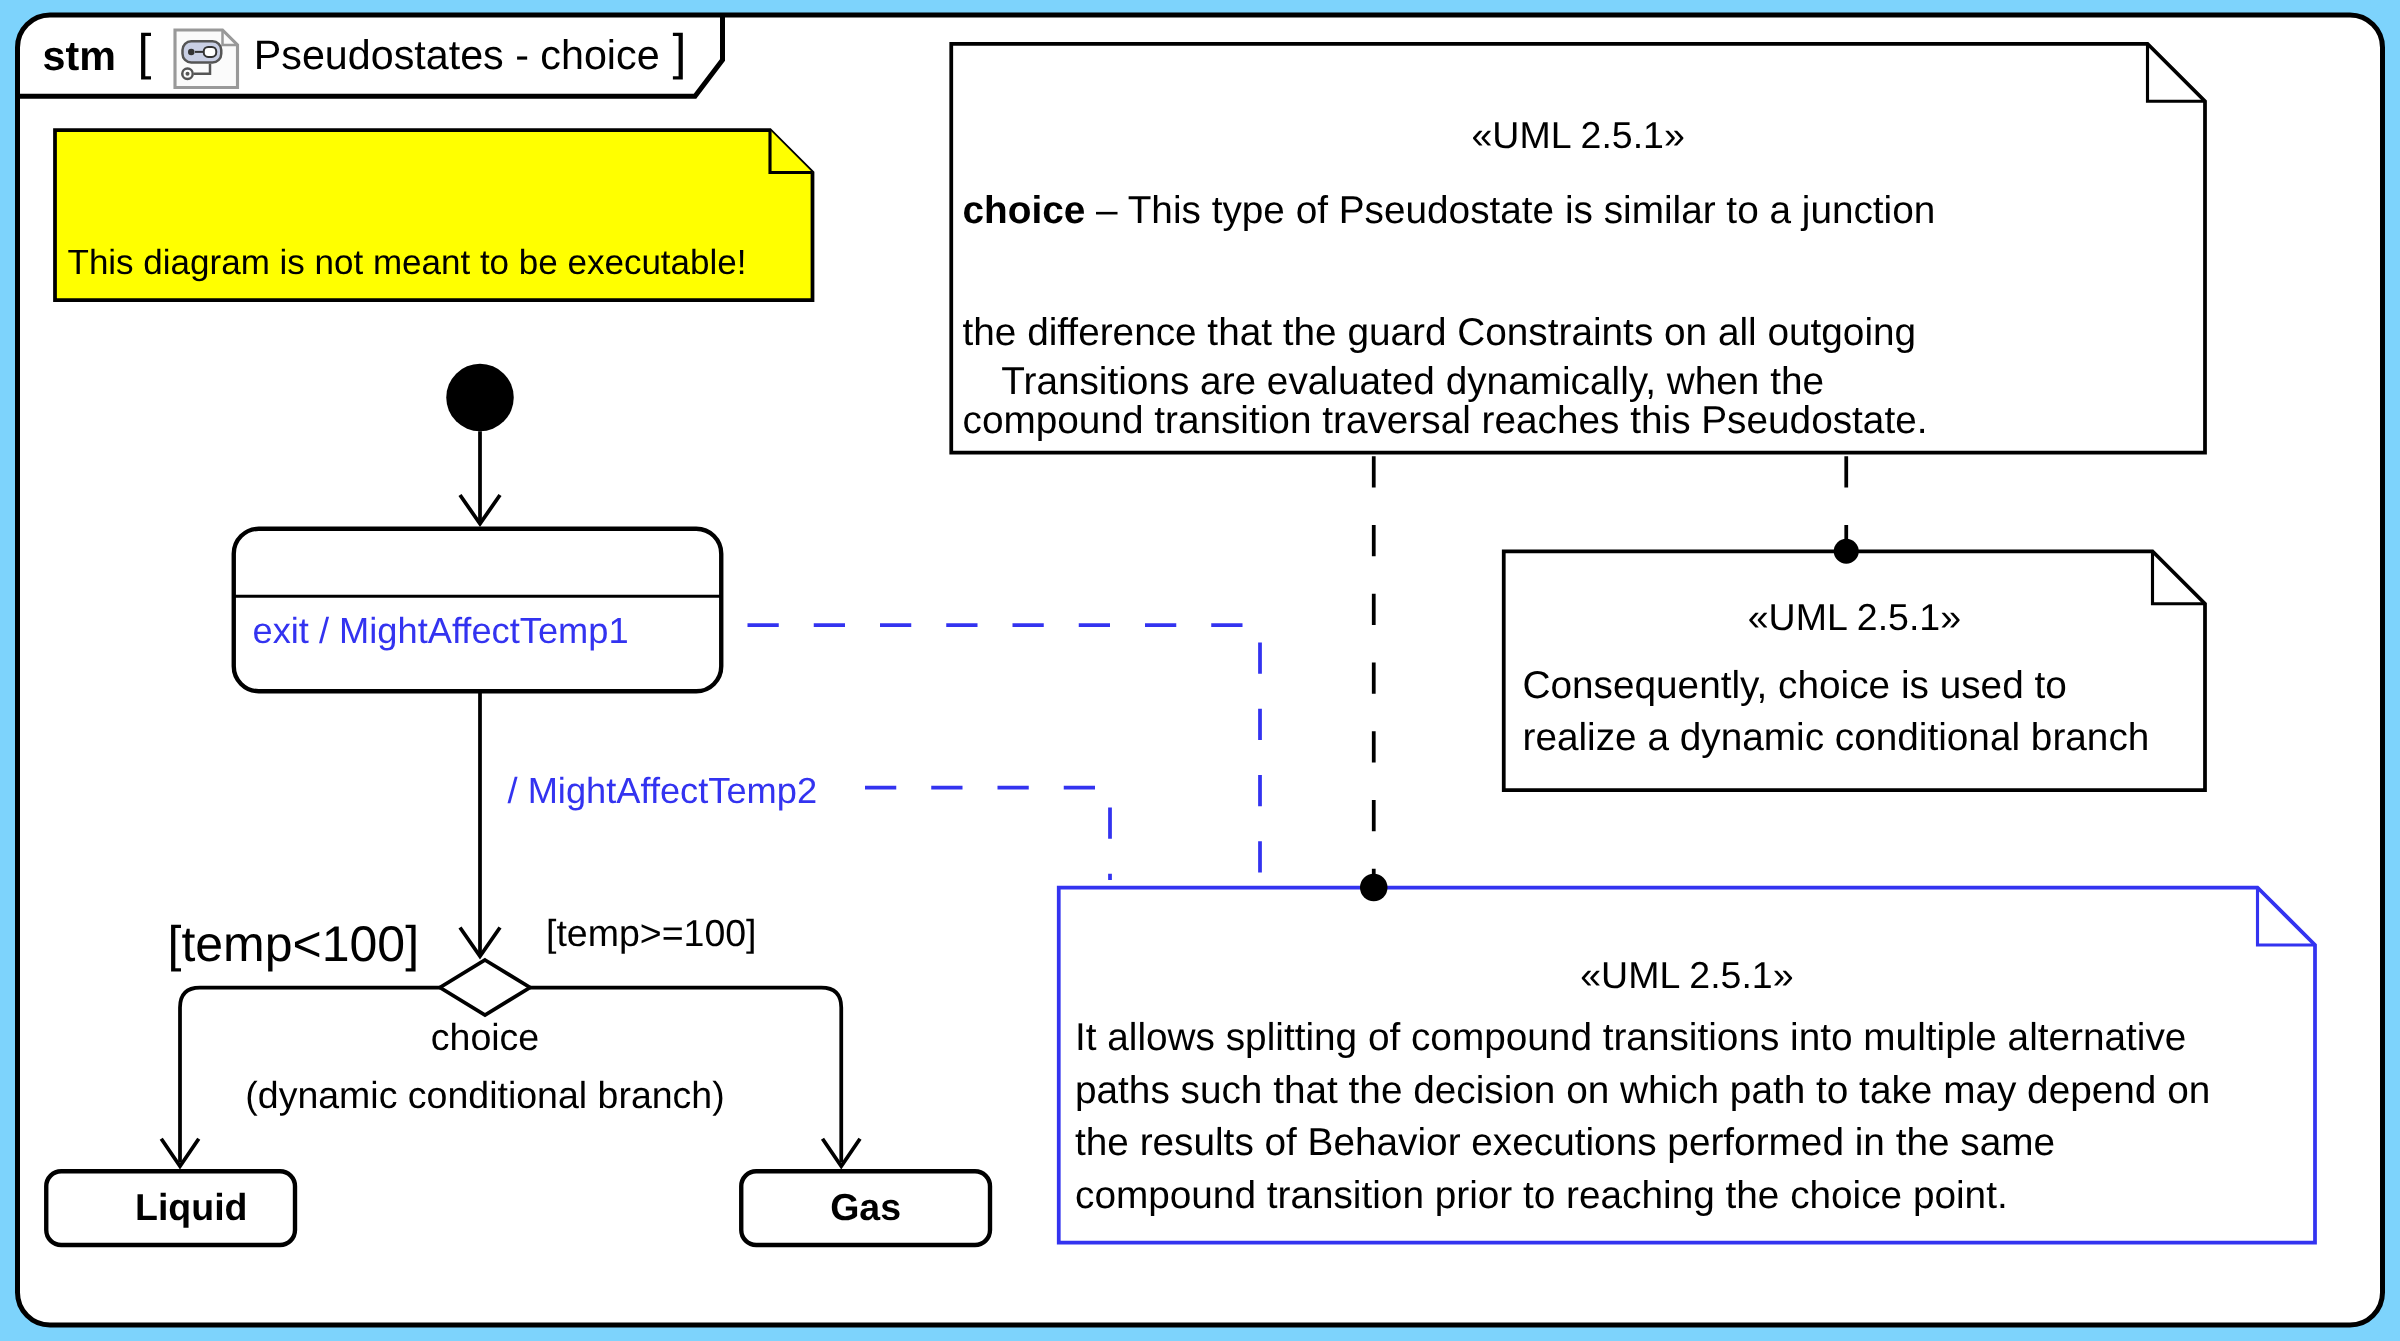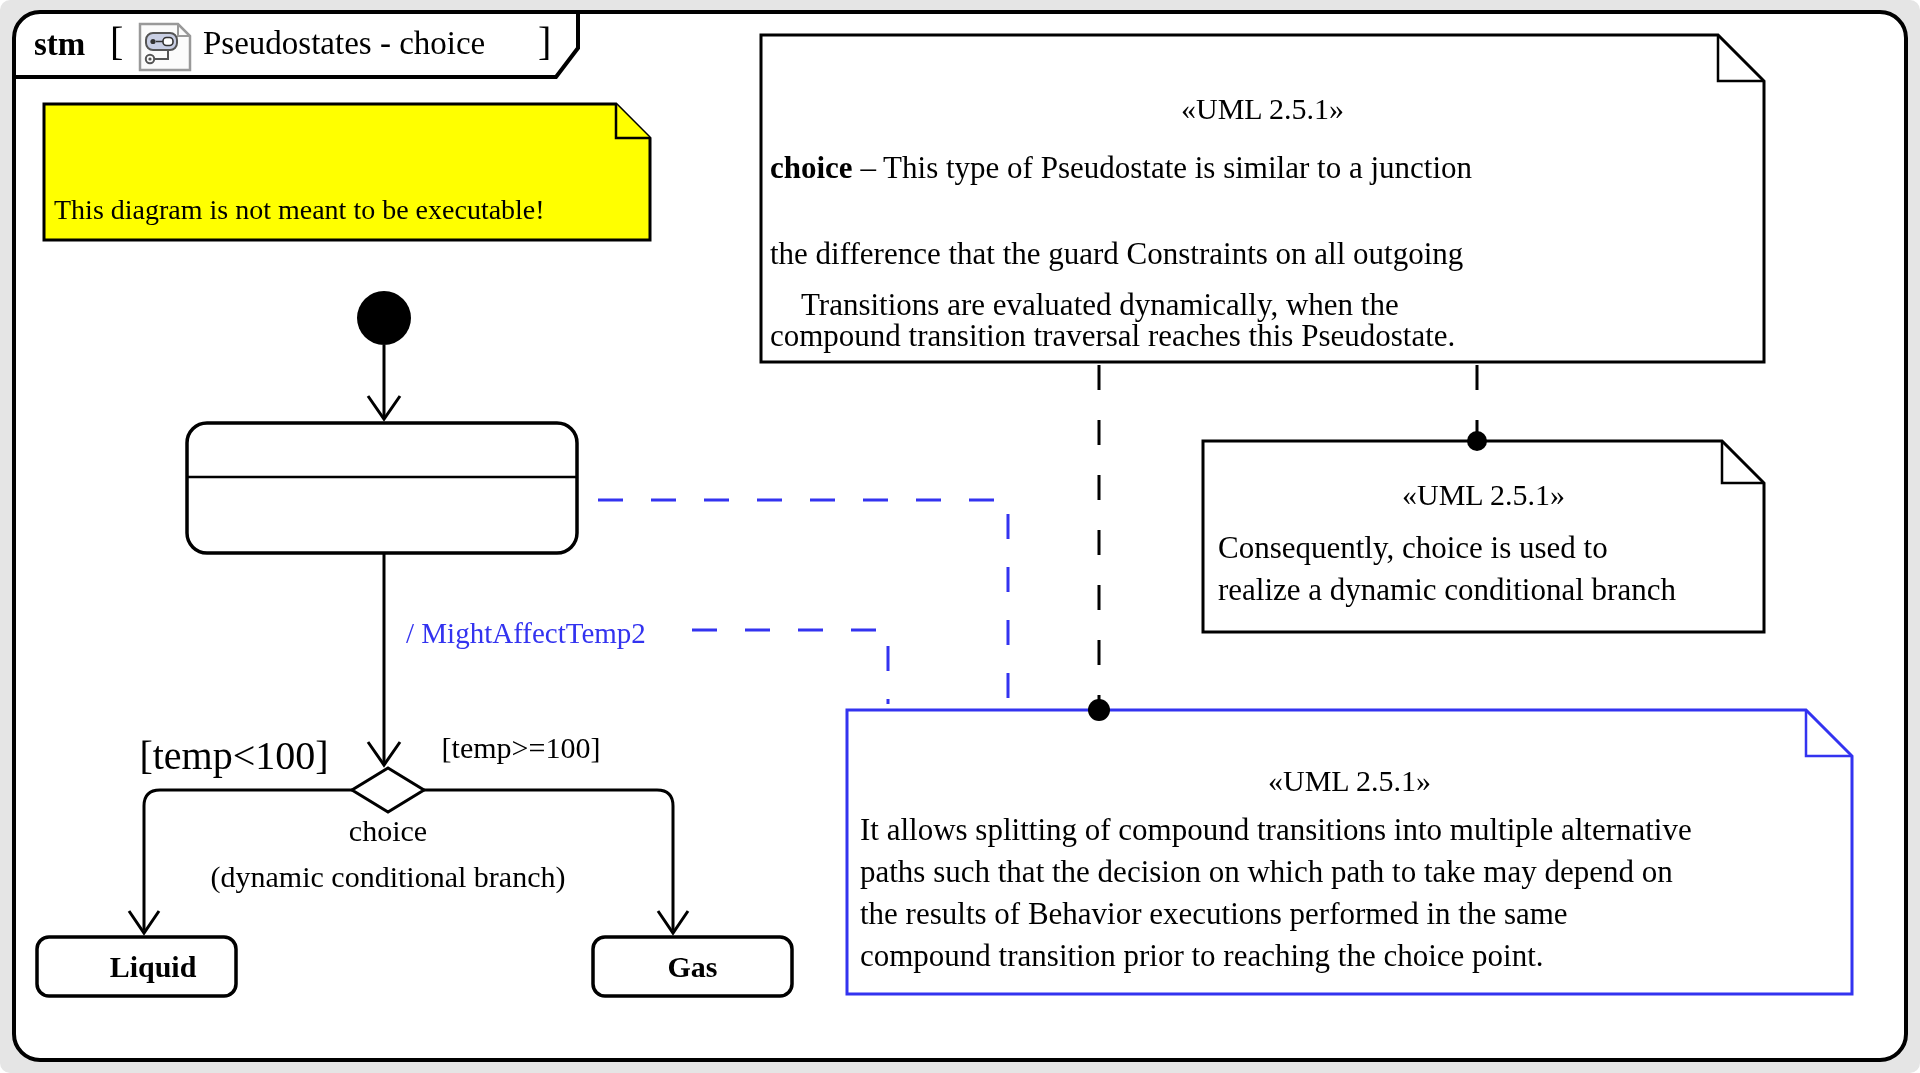--- a/index.html
+++ b/index.html
@@ -1,18 +1,18 @@
 <!DOCTYPE html>
 <html><head>
 <meta charset="utf-8">
 <style>
   html,body{margin:0;padding:0;background:#ffffff;}
   #canvas{
-    position:relative;width:1920px;height:1073px;background:#e5e5e5;overflow:hidden;
-    font-family:Liberation Serif, serif;color:#000;border-radius:10px;
+    position:relative;width:1920px;height:1073px;background:#7dd3fc;overflow:hidden;
+    font-family:Liberation Sans, sans-serif;color:#000;
   }
   #shapes{position:absolute;left:0;top:0;width:1920px;height:1073px;}
   .txt{position:absolute;white-space:nowrap;line-height:1.15;}
   .c{text-align:center;}
   .blue{color:#3333F0;}
   .b{font-weight:bold;}
   .note-line{font-size:31px;}
   .stereo{font-size:30px;}
   .statename{font-size:30px;font-weight:bold;display:flex;align-items:center;justify-content:center;}
 </style>
@@ -79,33 +79,34 @@
     <rect x="593" y="937" width="199" height="59" rx="12" fill="#ffffff" stroke="#000000" stroke-width="3.5"></rect>
   </svg>
 
   <div class="txt b" style="left:34px;top:26px;font-size:33px;">stm</div>
   <div class="txt" style="left:110px;top:19px;font-size:40px;">[</div>
   <div class="txt" style="left:203px;top:25px;font-size:33px;">Pseudostates - choice</div>
   <div class="txt" style="left:538px;top:19px;font-size:40px;">]</div>
 
   <div class="txt" style="left:54px;top:194px;font-size:28px;">This diagram is not meant to be executable!</div>
 
+  <div class="txt blue" style="left:202px;top:489px;font-size:29px;">exit / MightAffectTemp1</div>
   <div class="txt blue" style="left:406px;top:617px;font-size:29px;">/ MightAffectTemp2</div>
   <div class="txt c" style="left:134px;top:733px;width:200px;font-size:40px;">[temp&lt;100]</div>
   <div class="txt c" style="left:421px;top:731px;width:200px;font-size:30px;">[temp&gt;=100]</div>
   <div class="txt c" style="left:293px;top:814px;width:190px;font-size:30px;">choice</div>
   <div class="txt c" style="left:168px;top:860px;width:440px;font-size:30px;">(dynamic conditional branch)</div>
   <div class="statename" style="position:absolute;left:37px;top:937px;width:232px;height:59px;">Liquid</div>
   <div class="statename" style="position:absolute;left:593px;top:937px;width:199px;height:60px;">Gas</div>
 
   <div class="txt c stereo" style="left:761px;top:92px;width:1003px;">«UML 2.5.1»</div>
   <div class="txt note-line" style="left:770px;top:150px;">
     <span class="b">choice</span><span> – This type of Pseudostate is similar to a junction</span>
   </div>
-  <div class="txt note-line" style="left:770px;top:236px;">the difference that the guard Constraints on all outgoing</div>
+  <div class="txt note-line" style="left:770px;top:248px;">the difference that the guard Constraints on all outgoing</div>
   <div class="txt note-line" style="left:770px;top:287px;margin-left:31px;">Transitions are evaluated dynamically, when the</div>
   <div class="txt note-line" style="left:770px;top:318px;">compound transition traversal reaches this Pseudostate.</div>
 
   <div class="txt c stereo" style="left:1203px;top:478px;width:561px;">«UML 2.5.1»</div>
   <div class="txt note-line" style="left:1218px;top:530px;">Consequently, choice is used to</div>
   <div class="txt note-line" style="left:1218px;top:572px;">realize a dynamic conditional branch</div>
 
   <div class="txt c stereo" style="left:847px;top:764px;width:1005px;">«UML 2.5.1»</div>
   <div class="txt note-line" style="left:860px;top:812px;">It allows splitting of compound transitions into multiple alternative</div>
   <div class="txt note-line" style="left:860px;top:854px;">paths such that the decision on which path to take may depend on</div>

